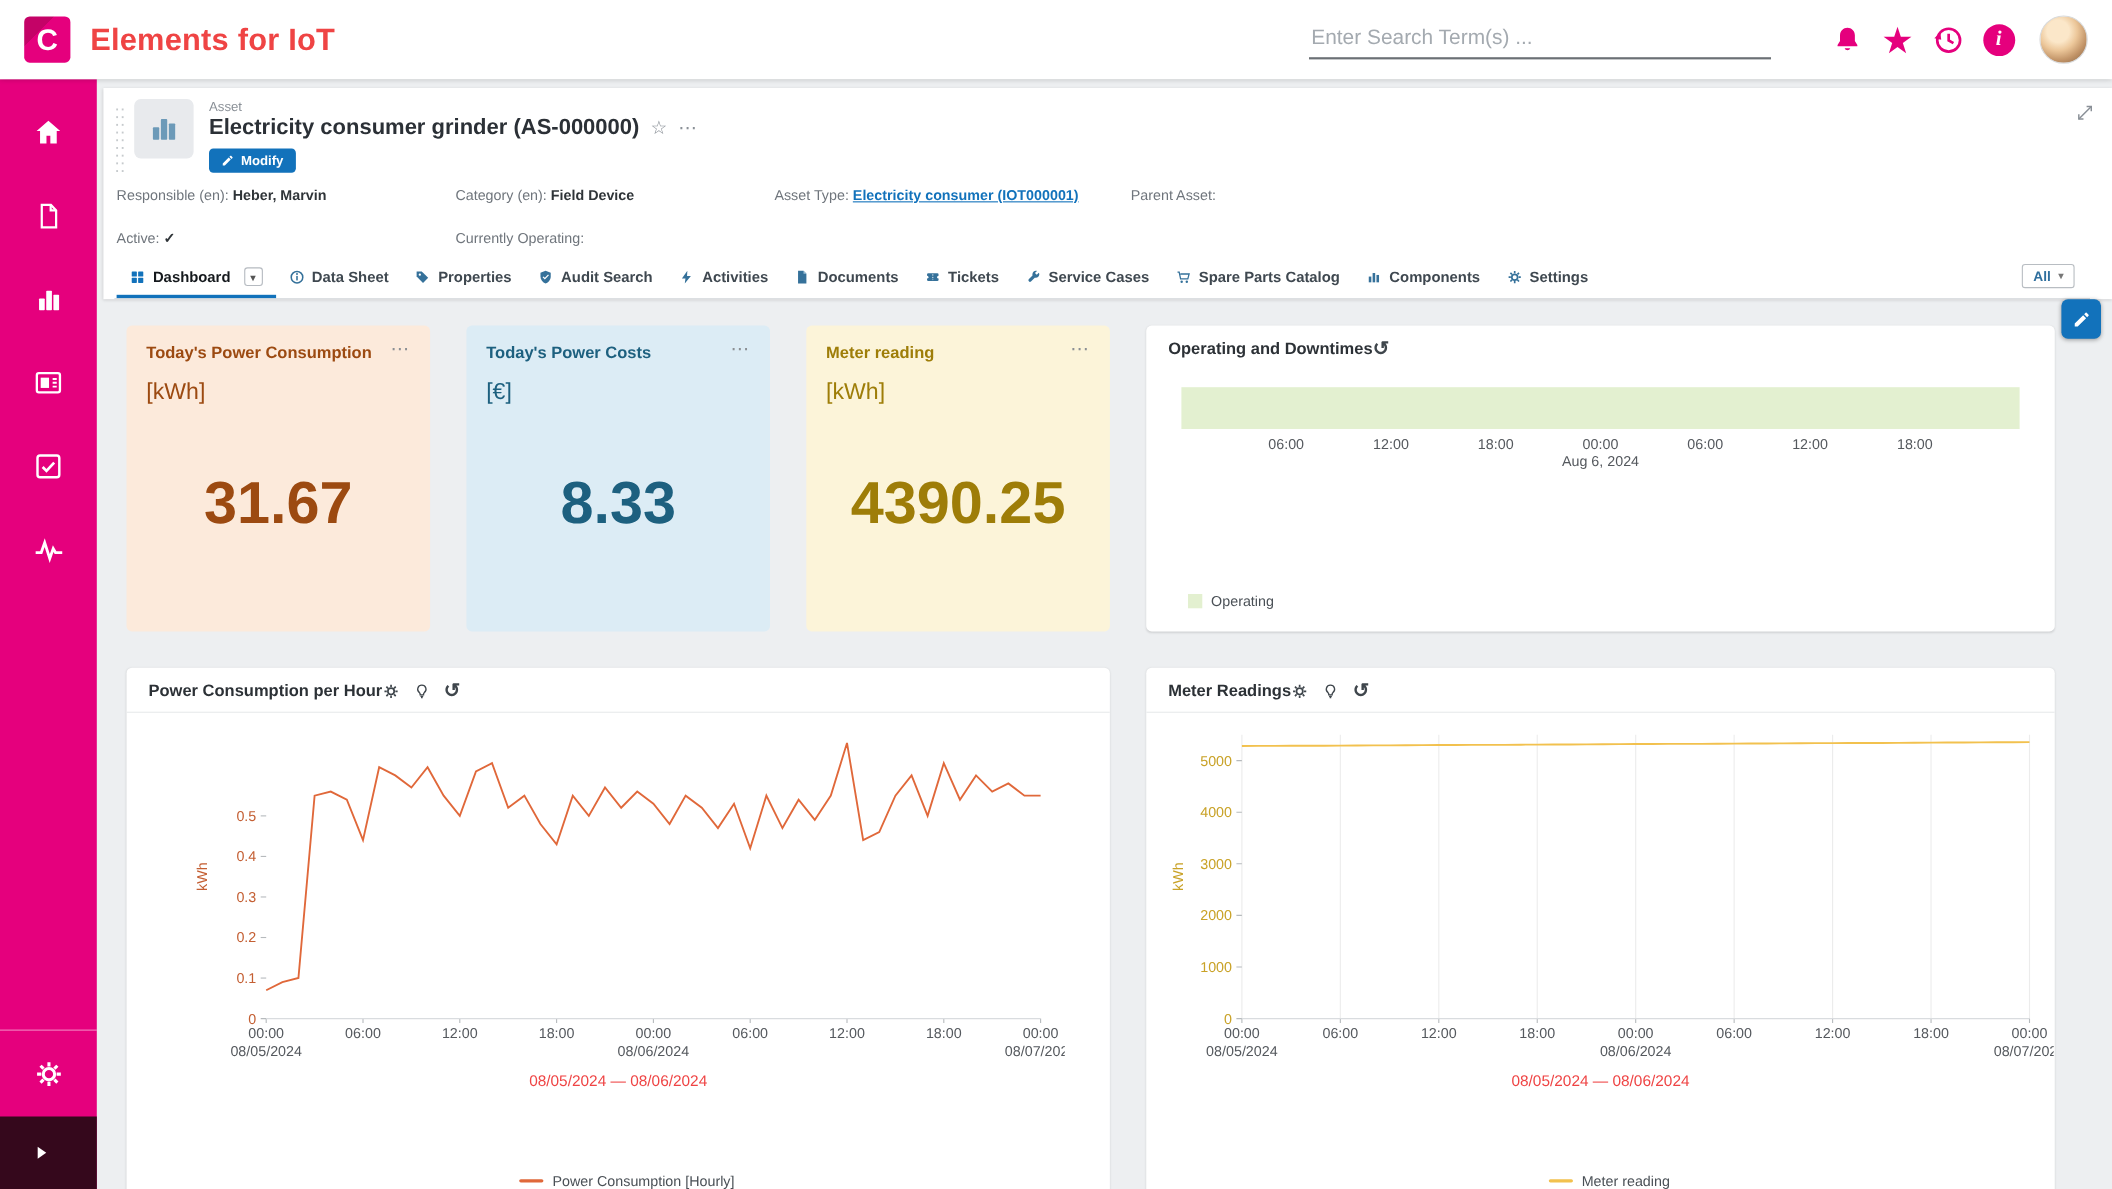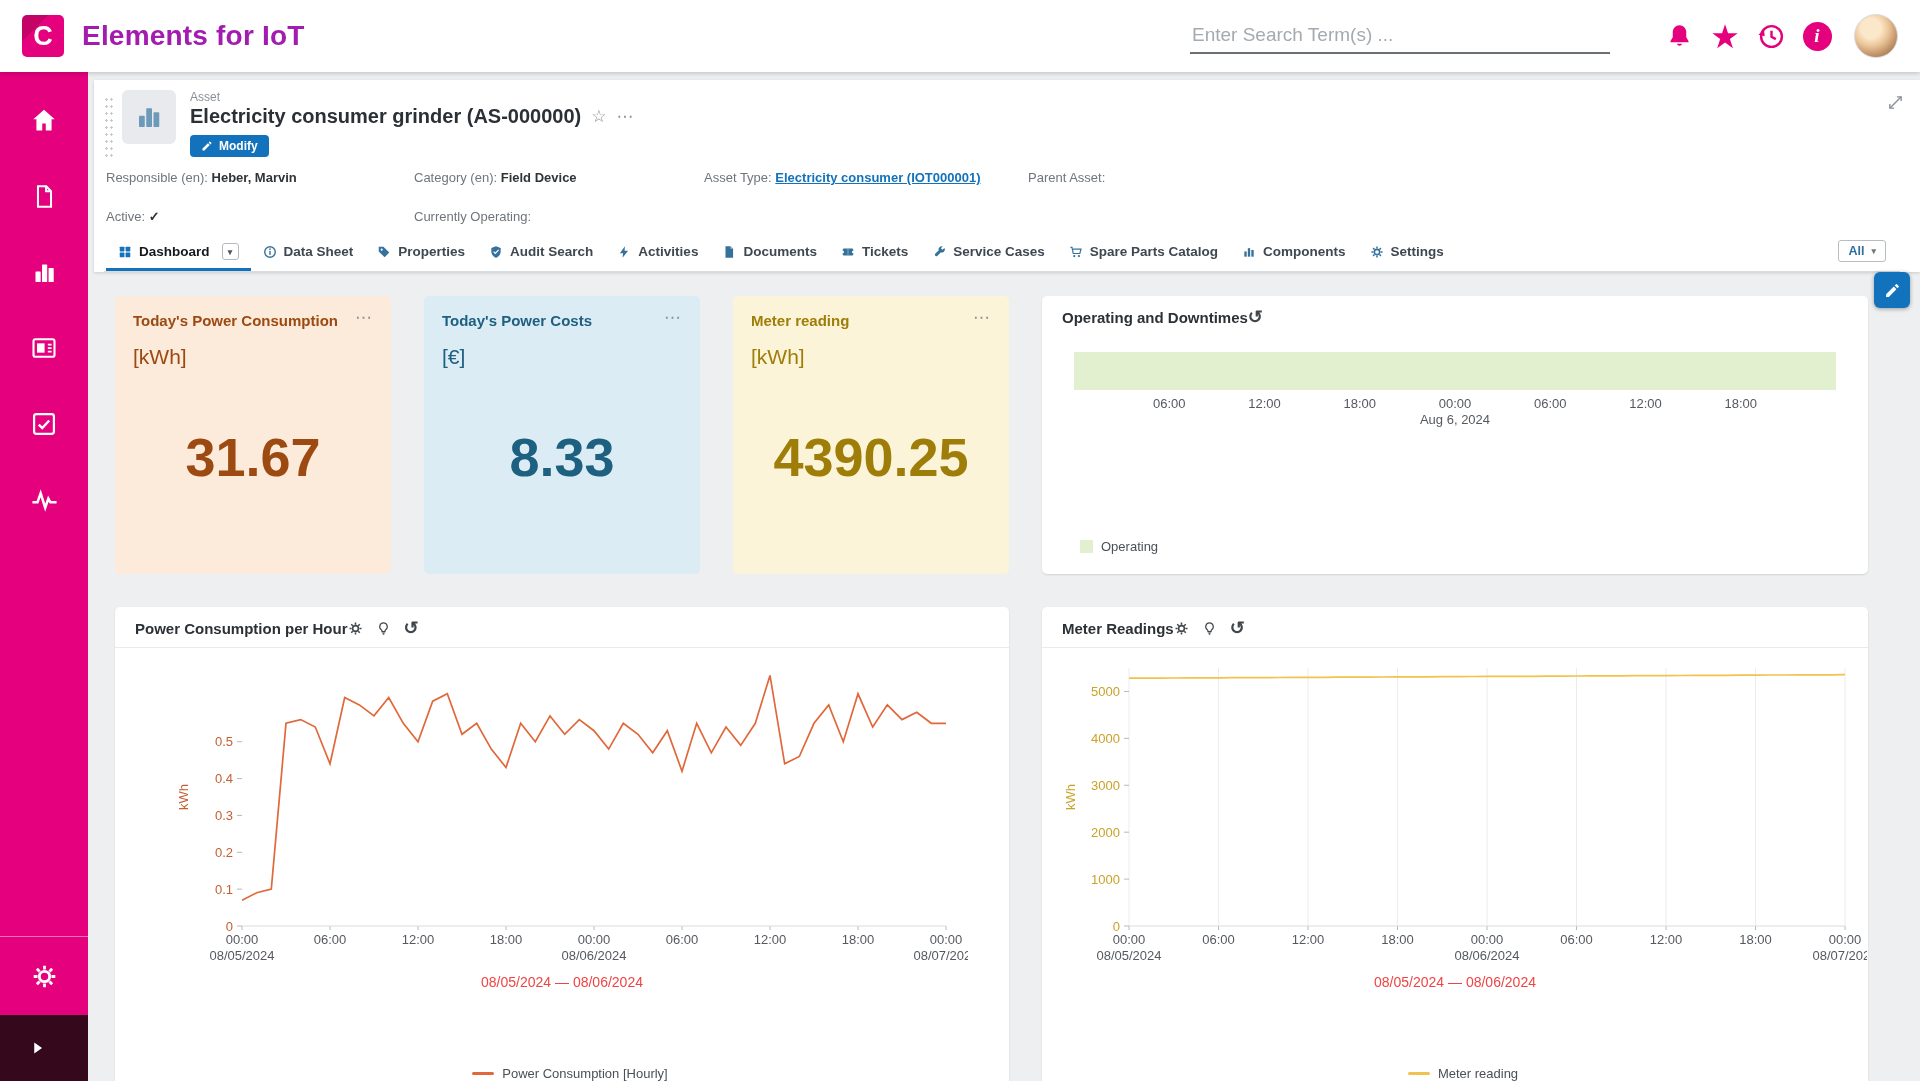--- a/index.html
+++ b/index.html
@@ -4,21 +4,21 @@
 <style>
   * { margin:0; padding:0; box-sizing:border-box; }
   html,body { width:1920px; height:1081px; overflow:hidden; }
   body { font-family:"Liberation Sans", sans-serif; background:#edeff1; position:relative; color:#2b3036; }
 
   
   .topbar { position:absolute; top:0; left:0; width:1920px; height:72px; background:#fff;
             display:flex; align-items:center; padding:0 22px; box-shadow:0 1px 5px rgba(0,0,0,.22); z-index:20; }
   .logo-tile { width:42px; height:42px; border-radius:5px; background:linear-gradient(135deg,#c40367 0 32%,#e5007d 32%);
                color:#fff; font-size:27px; font-weight:bold; display:flex; align-items:center; justify-content:center; }
-  .app-title { color:#a21caf; font-size:28px; font-weight:bold; margin-left:18px; letter-spacing:.2px; }
+  .app-title { color:#ef4444; font-size:28px; font-weight:bold; margin-left:18px; letter-spacing:.2px; }
   .topbar .spacer { flex:1; }
   .search-wrap { width:420px; margin-right:46px; border-bottom:2px solid #6b7075; }
   .search-wrap input { width:100%; border:none; outline:none; font-size:19px; padding:6px 2px; color:#333;
                        font-family:"Liberation Sans", sans-serif; background:transparent; }
   .search-wrap input::placeholder { color:#a4aab0; }
   .hicon { width:46px; height:46px; display:flex; align-items:center; justify-content:center; cursor:pointer; color:#e5007d; }
   .hicon .star-glyph { font-size:33px; line-height:1; }
   .info-circle { width:29px; height:29px; border-radius:50%; background:#e5007d; color:#fff; display:flex;
                  align-items:center; justify-content:center; font-family:"Liberation Serif", serif;
                  font-style:italic; font-weight:bold; font-size:19px; }

